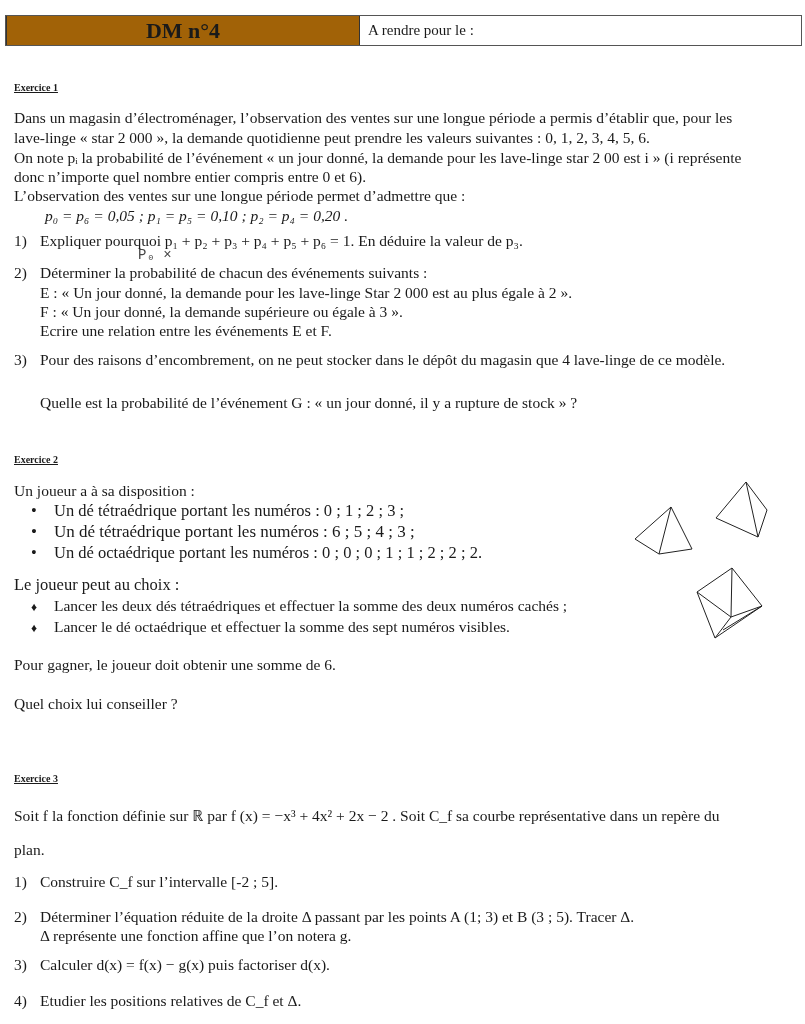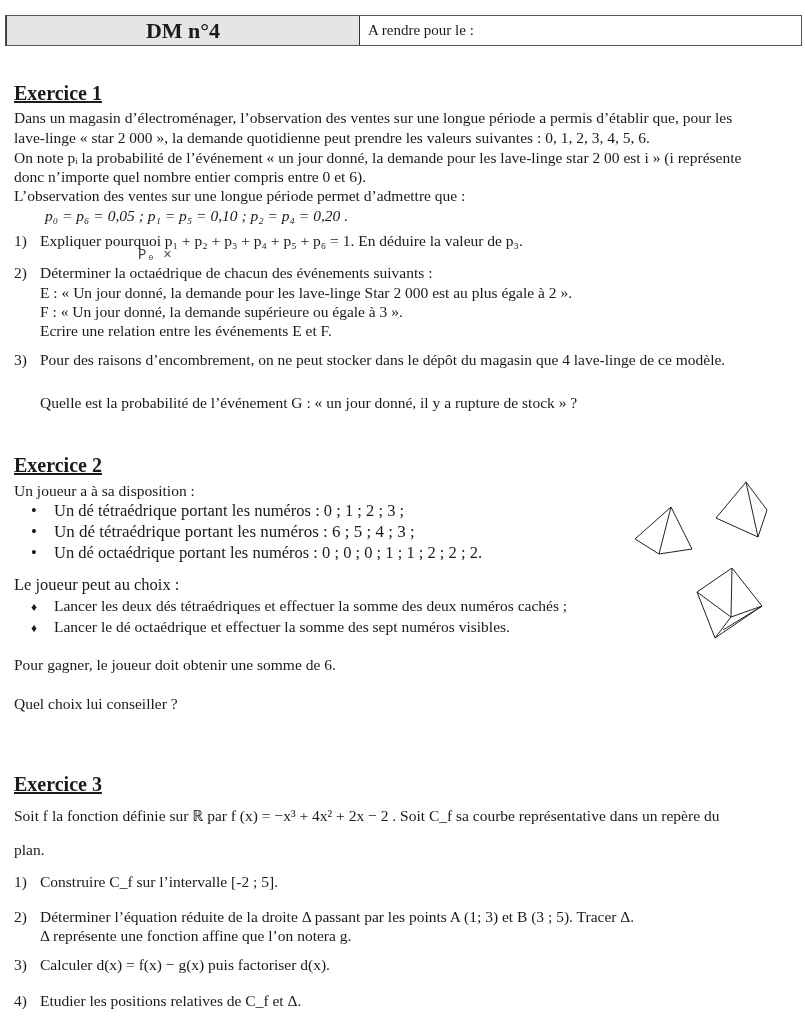--- a/index.html
+++ b/index.html
@@ -2,23 +2,23 @@
 <html><head>
 <meta charset="utf-8">
 <style>
   html, body { margin:0; padding:0; background:#ffffff; }
   body { width:805px; height:1024px; position:relative; overflow:hidden;
          font-family:"Liberation Serif", serif; color:#1a1a1a; font-size:15.5px; }
   .abs { position:absolute; white-space:nowrap; }
   .hdr { position:absolute; top:15px; left:5px; width:795px; height:29px; border:1px solid #555; display:flex; }
   .hdr .cell { height:29px; display:flex; align-items:center; border-right:1px solid #555; box-sizing:border-box; }
   .hdr .c1 { width:222px; justify-content:center; font-size:15px; }
-  .hdr .c2 { width:354px; justify-content:center; font-size:22px; font-weight:bold; background:#e5e5e5; border-left:1px solid #333; border-right:1px solid #333; }
+  .hdr .c2 { width:354px; justify-content:center; font-size:22px; font-weight:bold; background:#a16207; border-left:1px solid #333; border-right:1px solid #333; }
   .hdr .c3 { flex:1; padding-left:8px; border-right:none; font-size:15px; }
-  .title { font-weight:bold; text-decoration:underline; font-size:20px; }
+  .title { font-weight:bold; text-decoration:underline; font-size:10px; }
   .i { font-style:italic; }
   .num { display:inline-block; width:26px; }
   .bullet { display:inline-block; width:40px; text-align:center; }
   .hand { position:absolute; color:#444; font-family:Liberation Mono, monospace; font-size:14px; }
 </style>
 </head>
 <body>
 
 <div class="hdr">
   <div class="cell c2">DM n°4</div>
@@ -32,21 +32,21 @@
 <div class="abs" style="top:168px;left:14px;">donc n’importe quel nombre entier compris entre 0 et 6).</div>
 <div class="abs" style="top:187px;left:14px;">L’observation des ventes sur une longue période permet d’admettre que :</div>
 <div class="abs i" style="top:207px;left:45px;">p₀ = p₆ = 0,05 ;  p₁ = p₅ = 0,10 ;  p₂ = p₄ = 0,20 .</div>
 
 <div class="abs" style="top:232px;left:14px;">
   <span class="num">1)</span><span>Expliquer pourquoi p₁ + p₂ + p₃ + p₄ + p₅ + p₆ = 1. En déduire la valeur de p₃.</span>
 </div>
 <div class="hand" style="top:247px;left:138px;">P₀ ×</div>
 
 <div class="abs" style="top:264px;left:14px;">
-  <span class="num">2)</span><span>Déterminer la octaédrique de chacun des événements suivants :</span>
+  <span class="num">2)</span><span>Déterminer la probabilité de chacun des événements suivants :</span>
 </div>
 <div class="abs" style="top:284px;left:40px;">E : « Un jour donné, la demande pour les lave-linge Star 2 000 est au plus égale à 2 ».</div>
 <div class="abs" style="top:303px;left:40px;">F : « Un jour donné, la demande supérieure ou égale à 3 ».</div>
 <div class="abs" style="top:322px;left:40px;">Ecrire une relation entre les événements E et F.</div>
 
 <div class="abs" style="top:351px;left:14px;">
   <span class="num">3)</span><span>Pour des raisons d’encombrement, on ne peut stocker dans le dépôt du magasin que 4 lave-linge de ce modèle.</span>
 </div>
 <div class="abs" style="top:358px;left:40px;margin-top:36px;">Quelle est la probabilité de l’événement G : « un jour donné, il y a rupture de stock » ?</div>
 

